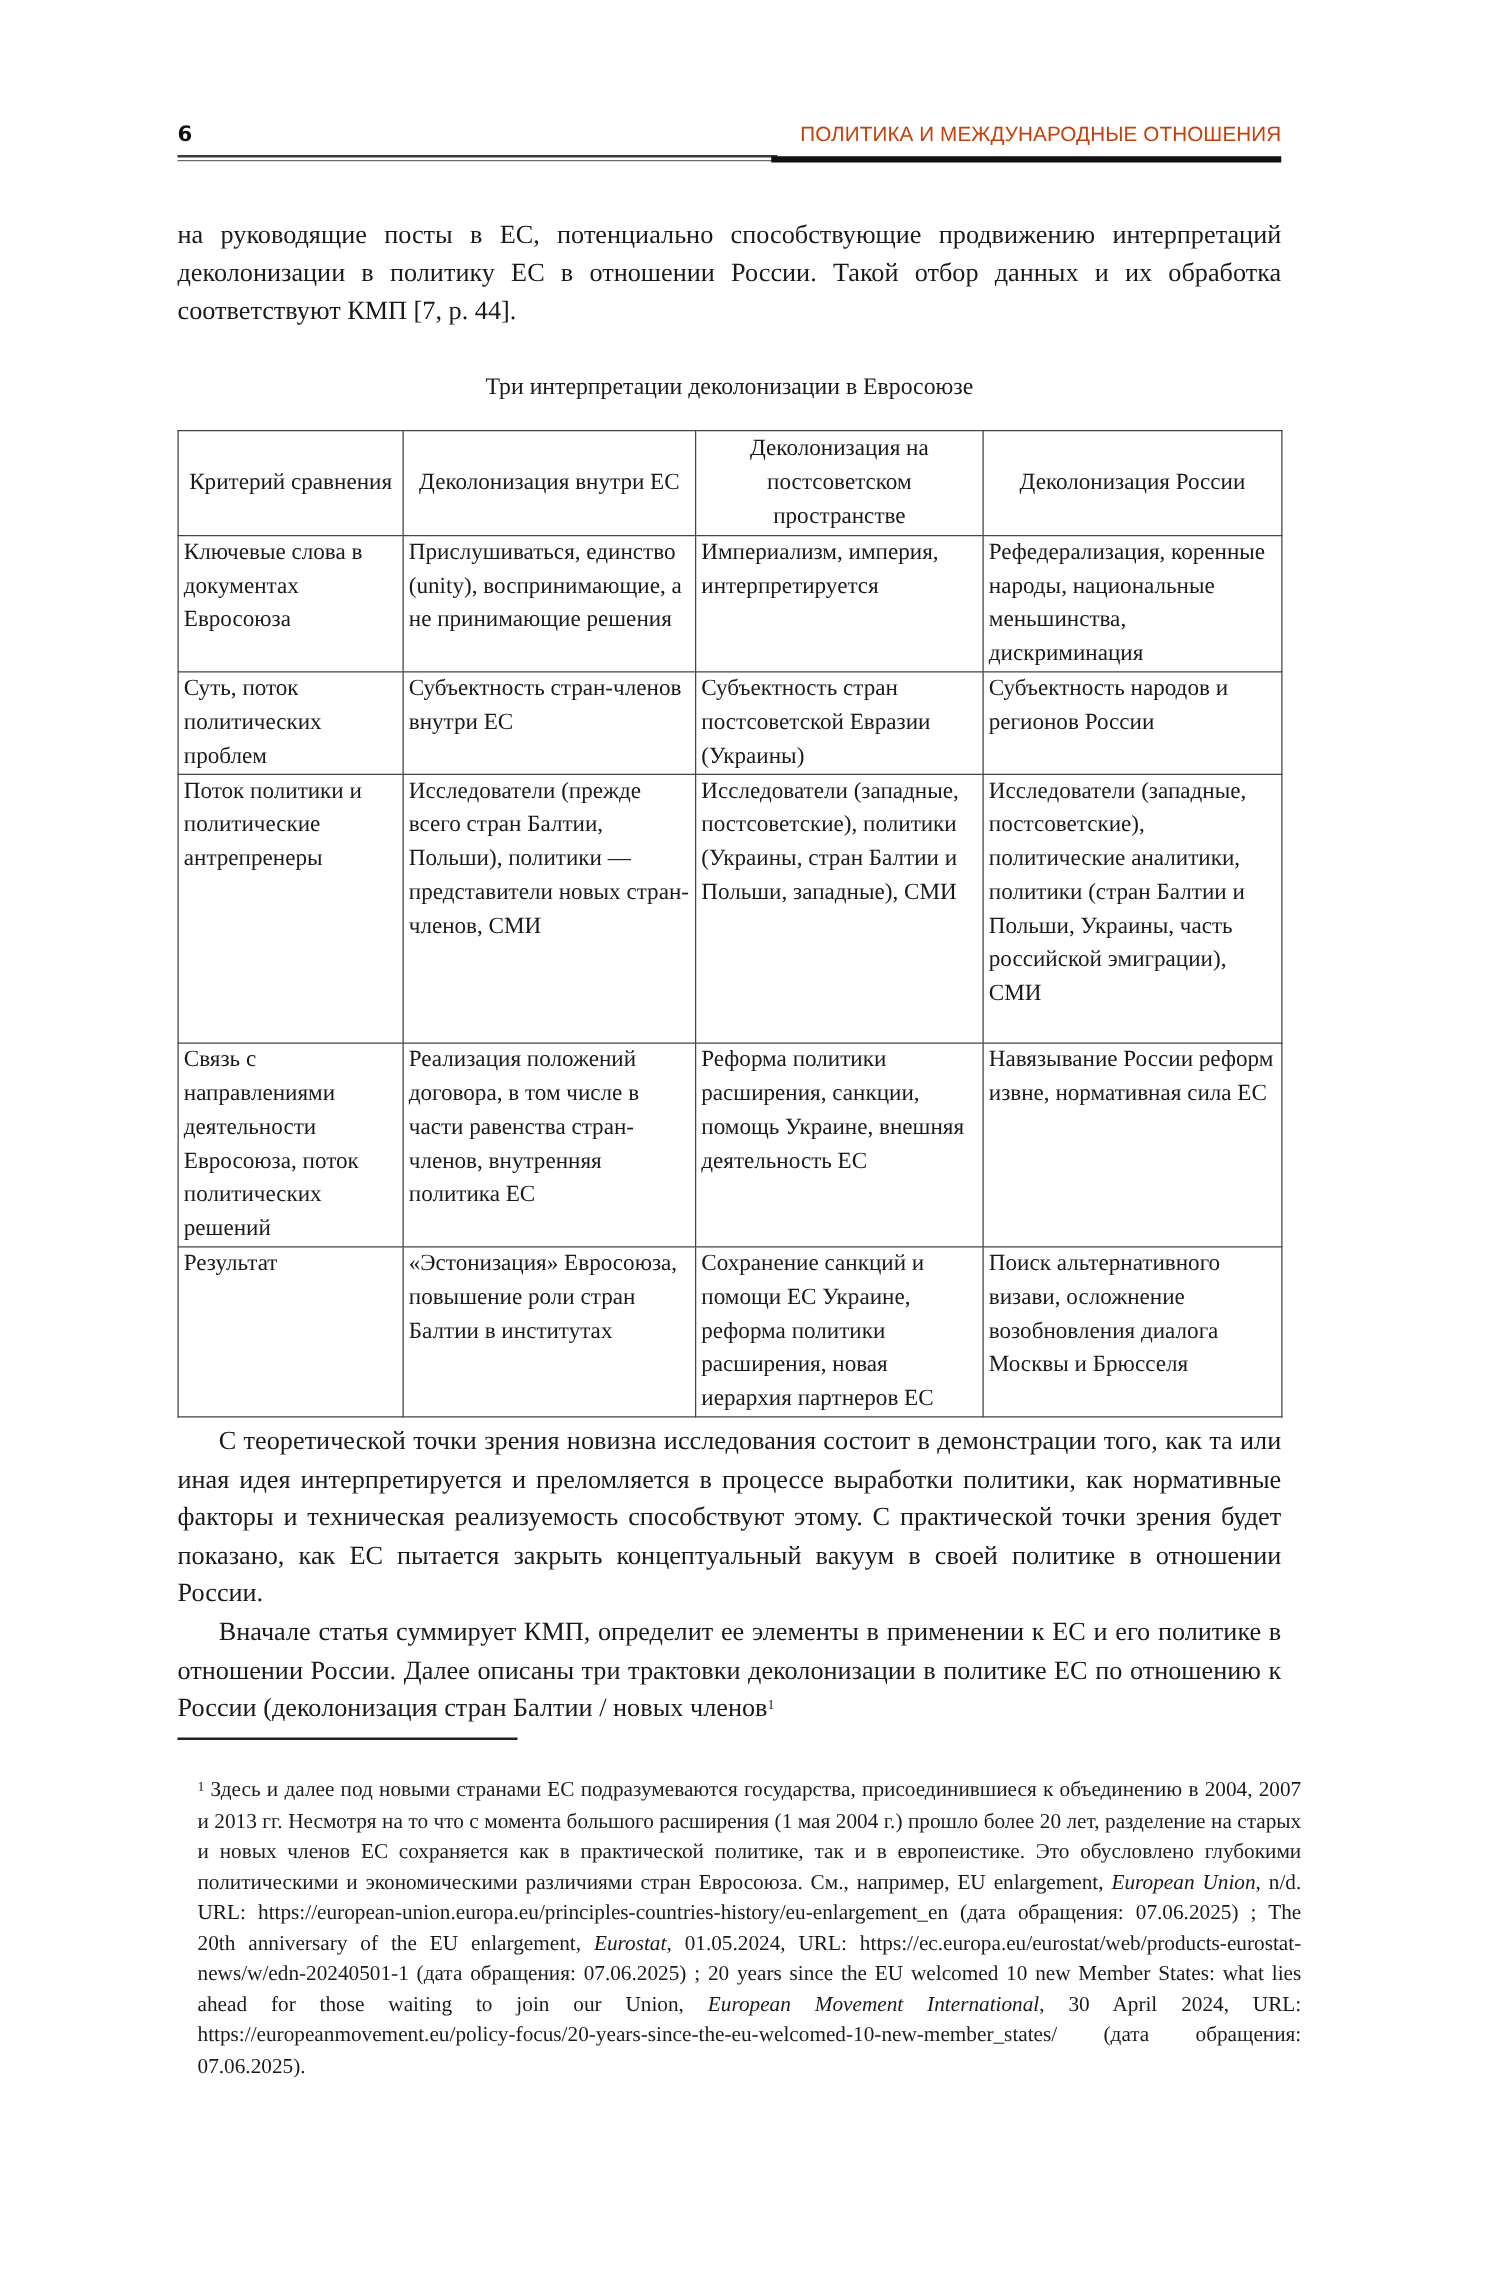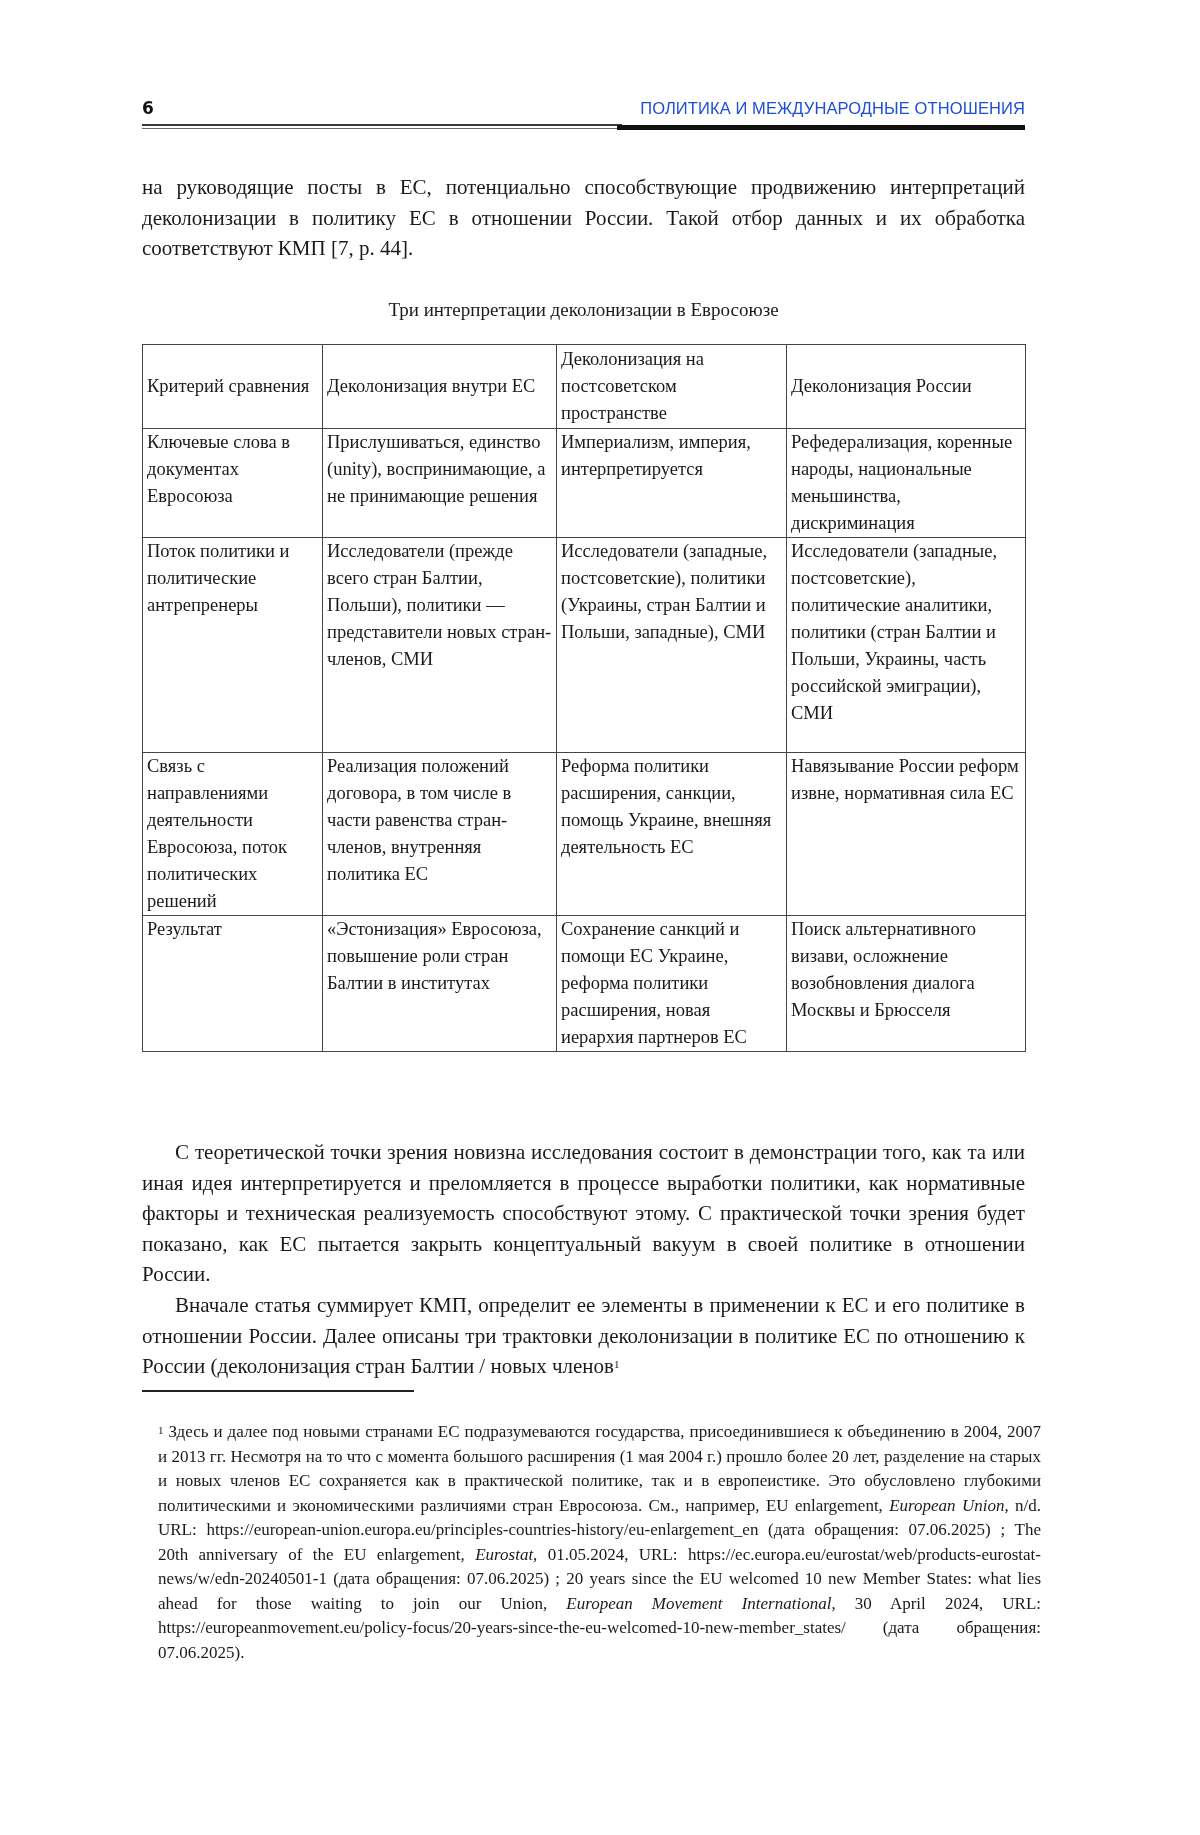--- a/index.html
+++ b/index.html
@@ -31,21 +31,21 @@
       font-size: 17px;
       color: #111;
     }
     .running-title {
       position: absolute;
       right: 0;
       top: 1px;
       font-family: "Liberation Sans", sans-serif;
       font-size: 16.5px;
       letter-spacing: 0.1px;
-      color: #1d4ed8;
+      color: #c2410c;
     }
     .header-rule-thin {
       position: absolute;
       left: 0;
       top: 26px;
       width: 480px;
       height: 2px;
       border-top: 2px solid #3a3a3a;
       border-bottom: 1.5px solid #6a6a6a;
       box-sizing: content-box;
@@ -91,20 +91,21 @@
       table-layout: fixed;
     }
     table.decol th, table.decol td {
       border: 1.5px solid #444;
       vertical-align: top;
       padding: 0 4px 0 4px;
       text-align: left;
       font-weight: normal;
     }
     table.decol th {
+      text-align: center;
       vertical-align: middle;
       padding: 0 4px;
     }
     .col1 { width: 180px; }
     .col2 { width: 234px; }
     .col3 { width: 230px; }
     .col4 { width: 239px; }
     tr.h  { height: 84px; }
     tr.r1 { height: 107px; margin-top: 28px; }
     tr.r2 { height: 81px; }
@@ -167,20 +168,26 @@
       <th>Деколонизация России</th>
     </tr>
   </thead>
   <tbody>
     <tr class="r1">
       <td>Ключевые слова в документах Евросоюза</td>
       <td>Прислушиваться, единство (unity), воспринимающие, а не принимающие решения</td>
       <td>Империализм, империя, интерпретируется</td>
       <td>Рефедерализация, коренные народы, национальные меньшинства, дискриминация</td>
     </tr>
+    <tr class="r2">
+      <td>Суть, поток политических проблем</td>
+      <td>Субъектность стран-членов внутри ЕС</td>
+      <td>Субъектность стран постсоветской Евразии (Украины)</td>
+      <td>Субъектность народов и регионов России</td>
+    </tr>
     <tr class="r3">
       <td>Поток политики и политические антрепренеры</td>
       <td>Исследователи (прежде всего стран Балтии, Польши), политики — представители новых стран-членов, СМИ</td>
       <td>Исследователи (западные, постсоветские), политики (Украины, стран Балтии и Польши, западные), СМИ</td>
       <td>Исследователи (западные, постсоветские), политические аналитики, политики (стран Балтии и Польши, Украины, часть российской эмиграции), СМИ</td>
     </tr>
     <tr class="r4">
       <td>Связь с направлениями деятельности Евросоюза, поток политических решений</td>
       <td>Реализация положений договора, в том числе в части равенства стран-членов, внутренняя политика ЕС</td>
       <td>Реформа политики расширения, санкции, помощь Украине, внешняя деятельность ЕС</td>

